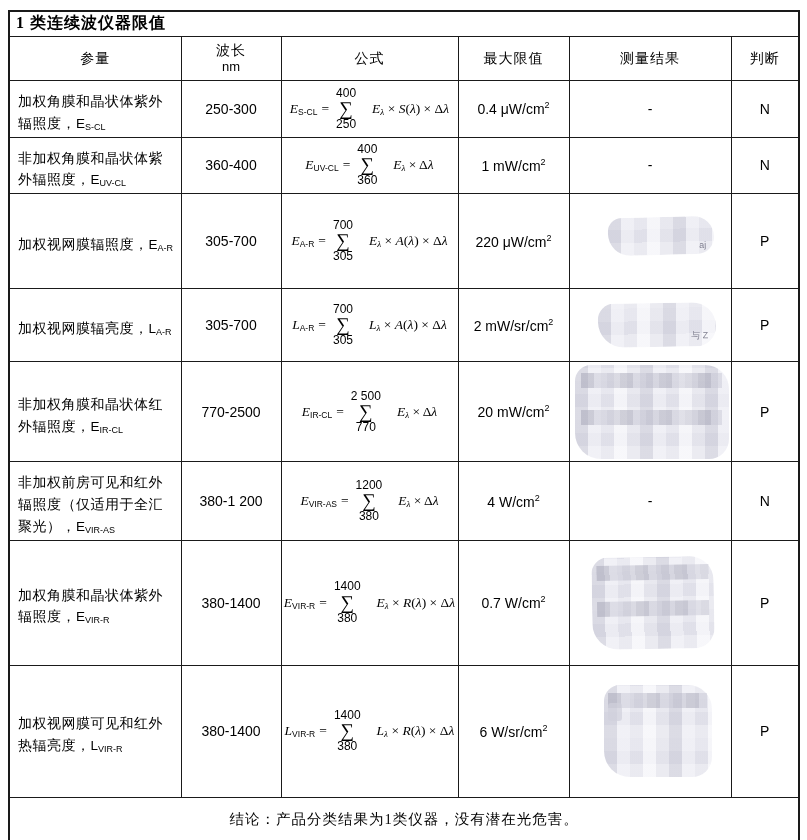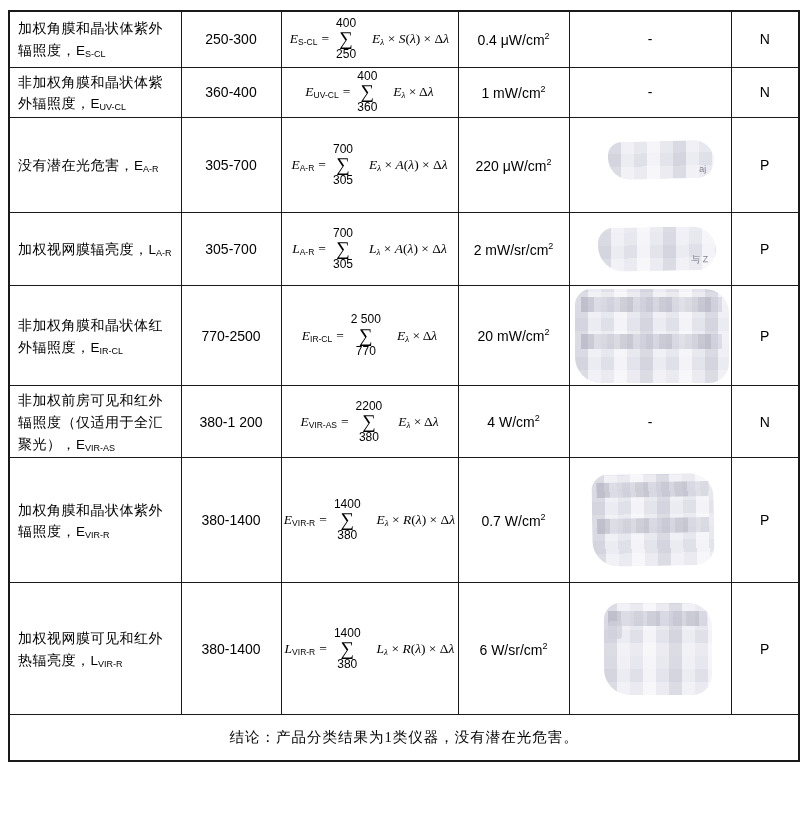--- a/index.html
+++ b/index.html
@@ -32,21 +32,21 @@
   
   tbody.rows tr:nth-child(1){height:56px}
   tbody.rows tr:nth-child(2){height:49px}
   tbody.rows tr:nth-child(3){height:95px}
   tbody.rows tr:nth-child(4){height:73px}
   tbody.rows tr:nth-child(5){height:100px}
   tbody.rows tr:nth-child(6){height:70px}
   tbody.rows tr:nth-child(7){height:125px}
   tbody.rows tr:nth-child(8){height:132px}
 
-  td.param{font-size:14px;line-height:1.55;padding:4px 4px 2px 8px;letter-spacing:0.5px;}
+  td.param{font-size:14px;line-height:1.55;padding:10px 4px 2px 8px;letter-spacing:0.5px;}
   td.param .sym{font-family:"Liberation Sans",sans-serif;letter-spacing:0;font-size:13.5px;}
   td.param .sym sub{font-size:9px;letter-spacing:0;vertical-align:-2px;}
 
   td.wave, td.limit, td.judge{
       font-family:"Liberation Sans",sans-serif;font-size:14px;text-align:center;}
   td.limit sup{font-size:9px;}
 
   
   td.formula{text-align:center;}
   .frm{display:inline-flex;align-items:center;font-size:13.5px;white-space:nowrap;}
@@ -95,20 +95,34 @@
 <table class="limits">
   <colgroup>
     <col class="c-param">
       <col class="c-wave">
       <col class="c-formula">
     <col class="c-limit">
       <col class="c-result">
       <col class="c-judge">
   </colgroup>
   <tbody>
+    <tr class="title-row">
+      <td colspan="6">1 类连续波仪器限值</td>
+    </tr>
+    <tr class="header-row">
+      <td>参量</td>
+      <td>
+        <span class="wave-cn">波长</span>
+        <span class="wave-unit">nm</span>
+      </td>
+      <td>公式</td>
+      <td>最大限值</td>
+      <td>测量结果</td>
+      <td>判断</td>
+    </tr>
   </tbody>
   <tbody class="rows" id="rows">
   <tr>
     <td class="param">
       <span class="ptext">加权角膜和晶状体紫外辐照度，</span><span class="sym">E<sub>S-CL</sub></span>
     </td>
     <td class="wave">250-300</td>
     <td class="formula"><span class="frm">
             <span class="flhs"><i>E</i><sub>S-CL</sub></span>
             <span class="feq">=</span>
@@ -139,21 +153,21 @@
             </span>
             <span class="fterm"><i>E</i><sub><i>λ</i></sub> × Δ<i>λ</i></span>
           </span></td>
     <td class="limit">1 mW/cm<sup>2</sup></td>
     <td class="result">-</td>
     <td class="judge">N</td>
   </tr>
 
   <tr>
     <td class="param">
-      <span class="ptext">没有潜在光危害，</span><span class="sym">E<sub>A-R</sub></span>
+      <span class="ptext">加权视网膜辐照度，</span><span class="sym">E<sub>A-R</sub></span>
     </td>
     <td class="wave">305-700</td>
     <td class="formula"><span class="frm">
             <span class="flhs"><i>E</i><sub>A-R</sub></span>
             <span class="feq">=</span>
             <span class="fsum">
               <span class="flim">700</span>
               <span class="fsigma">∑</span>
               <span class="flim">305</span>
             </span>
@@ -216,21 +230,21 @@
 
   <tr>
     <td class="param">
       <span class="ptext">非加权前房可见和红外辐照度（仅适用于全汇聚光），</span><span class="sym">E<sub>VIR-AS</sub></span>
     </td>
     <td class="wave">380-1 200</td>
     <td class="formula"><span class="frm">
             <span class="flhs"><i>E</i><sub>VIR-AS</sub></span>
             <span class="feq">=</span>
             <span class="fsum">
-              <span class="flim">2200</span>
+              <span class="flim">1200</span>
               <span class="fsigma">∑</span>
               <span class="flim">380</span>
             </span>
             <span class="fterm"><i>E</i><sub><i>λ</i></sub> × Δ<i>λ</i></span>
           </span></td>
     <td class="limit">4 W/cm<sup>2</sup></td>
     <td class="result">-</td>
     <td class="judge">N</td>
   </tr>
 

